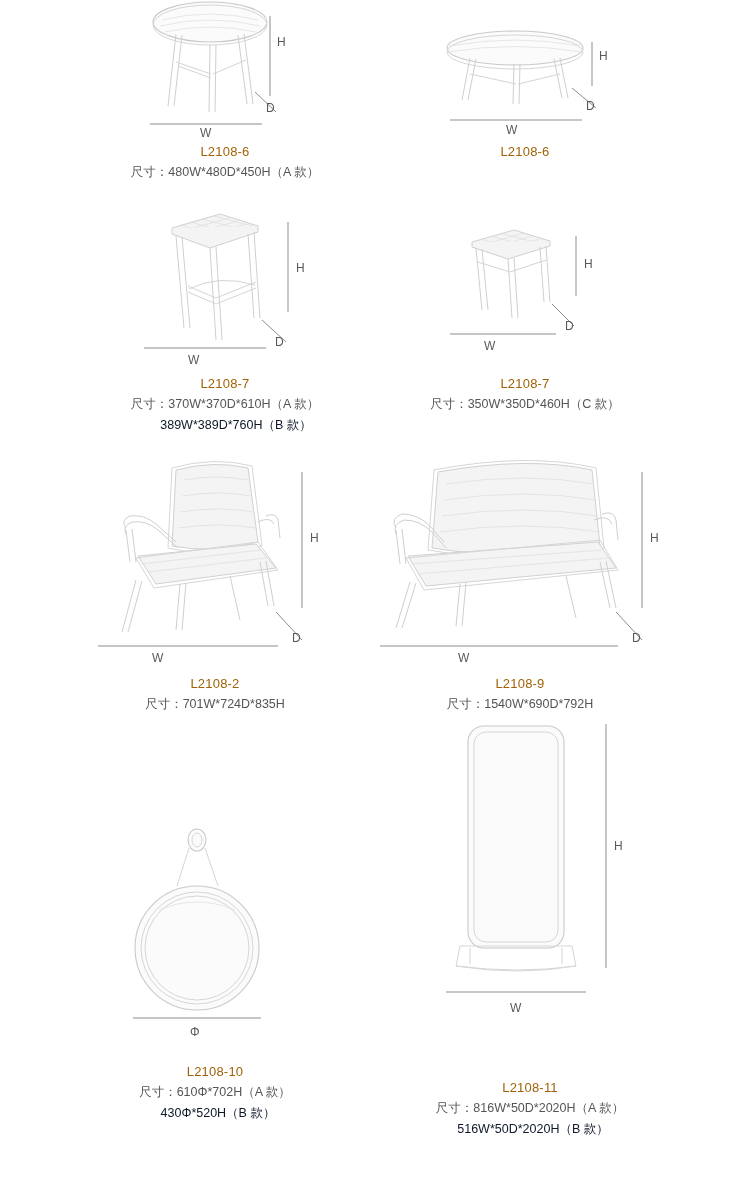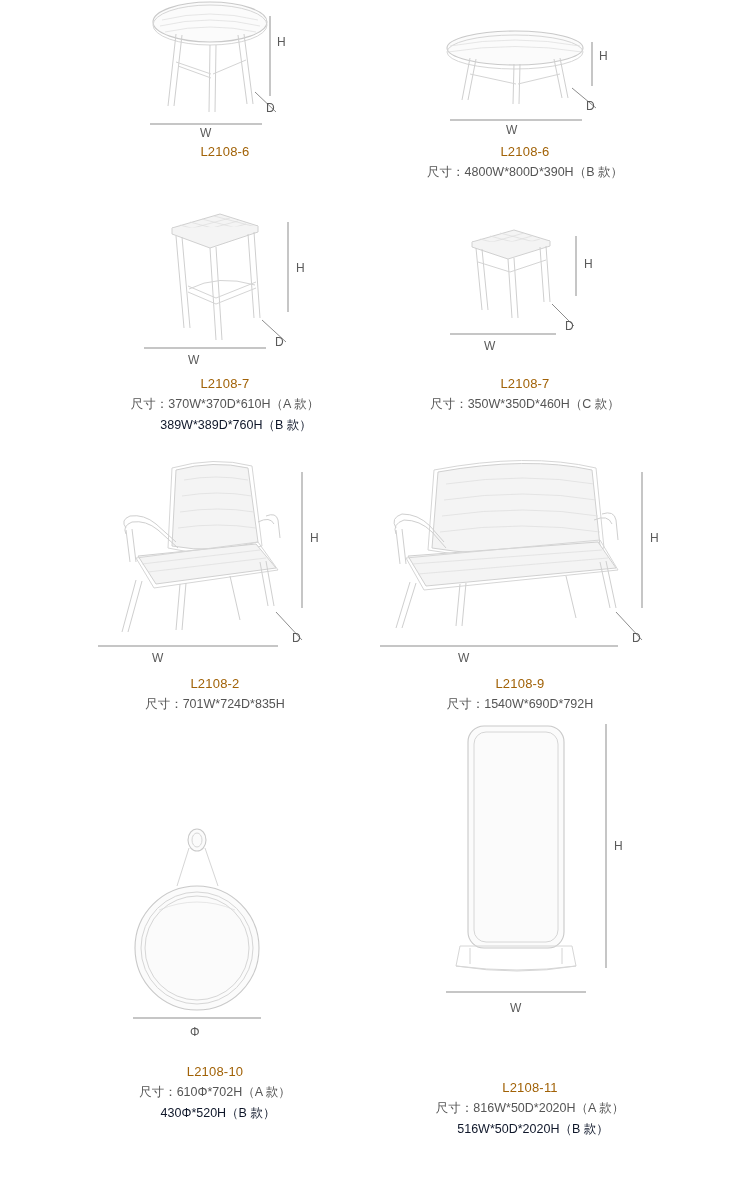--- a/index.html
+++ b/index.html
@@ -118,20 +118,21 @@
 
         <path class="ln" d="M145 92 L166 112"></path>
         <text class="lbl" x="156" y="112">D</text>
 
         <path class="ln" d="M40 124 L152 124"></path>
         <text class="lbl" x="90" y="137">W</text>
       </svg>
     </div>
     <div class="captions">
       <div class="code">L2108-6</div>
+      <div class="dim">尺寸：480W*480D*450H（A 款）</div>
     </div>
   </div>
 
   <div class="cell" style="left:410px; top:0px; width:230px;">
     <div class="art" style="height:140px;">
       <svg viewBox="0 0 230 140" preserveAspectRatio="none">
         <ellipse class="outline" cx="105" cy="48" rx="68" ry="17"></ellipse>
         <ellipse class="outline-l" cx="105" cy="52" rx="68" ry="17"></ellipse>
         <path class="hatch" d="M40 46 Q105 34 170 46"></path>
         <path class="hatch" d="M38 52 Q105 41 172 52"></path>
@@ -149,21 +150,20 @@
 
         <path class="ln" d="M162 88 L186 108"></path>
         <text class="lbl" x="176" y="110">D</text>
 
         <path class="ln" d="M40 120 L172 120"></path>
         <text class="lbl" x="96" y="134">W</text>
       </svg>
     </div>
     <div class="captions">
       <div class="code">L2108-6</div>
-      <div class="dim">尺寸：4800W*800D*390H（B 款）</div>
     </div>
   </div>
 
   <div class="cell" style="left:110px; top:200px; width:230px;">
     <div class="art" style="height:172px;">
       <svg viewBox="0 0 230 172" preserveAspectRatio="none">
 
         <path class="cush" d="M62 28 L110 14 L148 26 L100 42 Z"></path>
         <path class="hatch" d="M70 25 L118 38"></path>
         <path class="hatch" d="M80 22 L128 35"></path>

